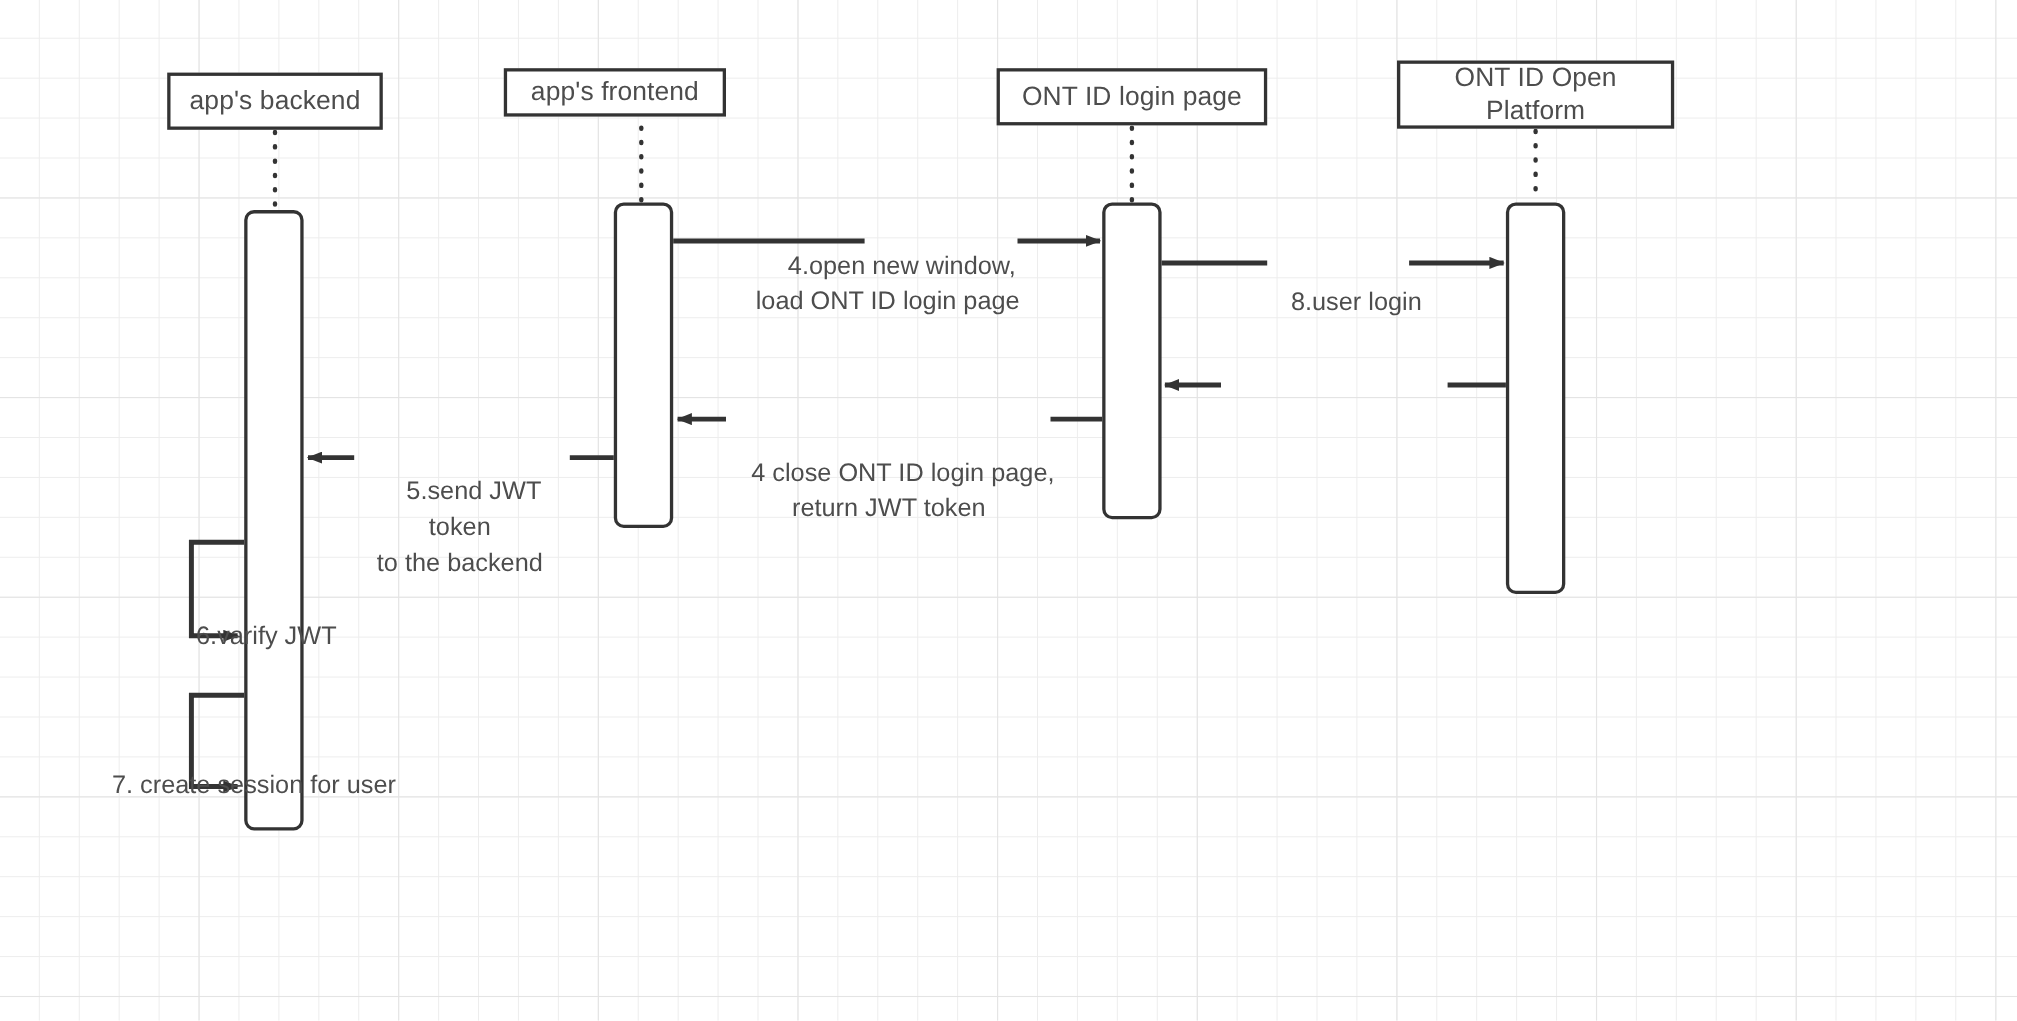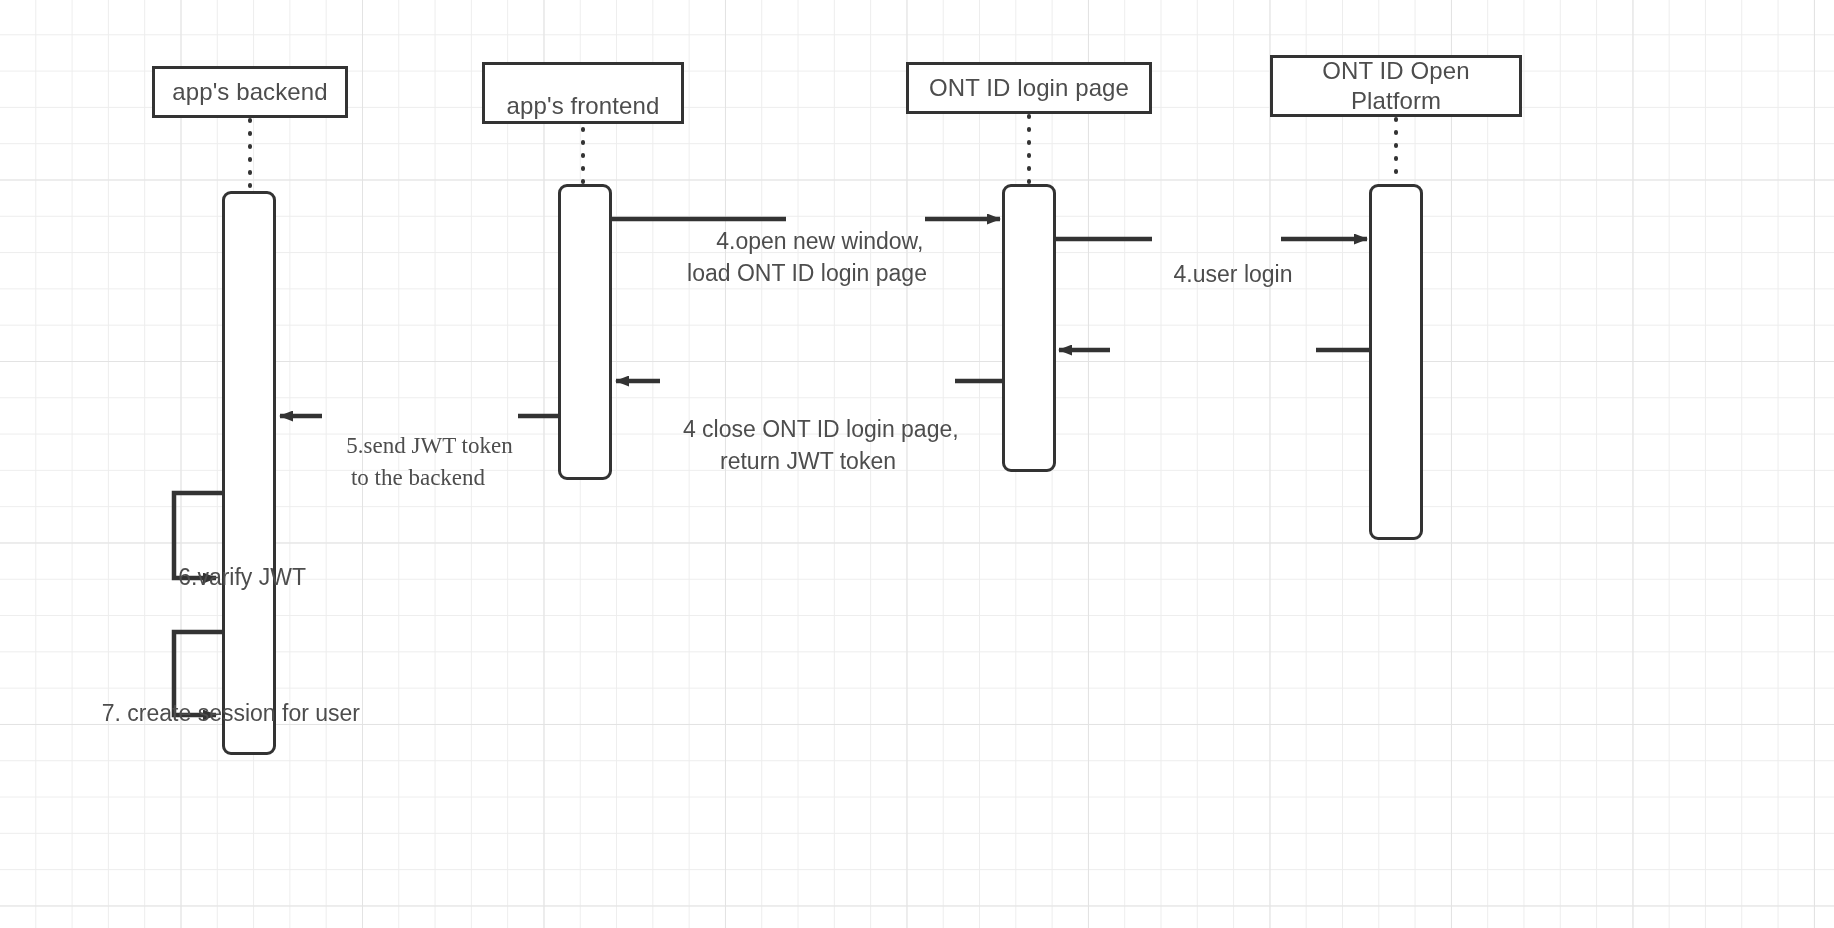--- a/index.html
+++ b/index.html
@@ -111,21 +111,21 @@
       <path d="M 222 493 L 174 493 L 174 578 L 216 578" marker-end="url(#arrowhead)"></path>
 
       <path d="M 222 632 L 174 632 L 174 715 L 216 715" marker-end="url(#arrowhead)"></path>
     </g>
   </svg>
 
   <div class="participant-box" style="left:152px; top:66px; width:196px; height:52px;">
     <span>app's backend</span>
   </div>
 
-  <div class="participant-box" style="left:482px; top:62px; width:202px; height:62px;align-items:flex-end;">
+  <div class="participant-box" style="left:458px; top:62px; width:202px; height:44px;">
     <span>app's frontend</span>
   </div>
 
   <div class="participant-box" style="left:906px; top:62px; width:246px; height:52px;">
     <span>ONT ID login page</span>
   </div>
 
   <div class="participant-box" style="left:1270px; top:55px; width:252px; height:62px;">
     <span style="white-space:pre-line;">ONT ID Open
 Platform</span>
@@ -135,30 +135,30 @@
   <div class="activation" style="left:558px; top:184px; width:54px; height:296px;"></div>
   <div class="activation" style="left:1002px; top:184px; width:54px; height:288px;"></div>
   <div class="activation" style="left:1369px; top:184px; width:54px; height:356px;"></div>
 
   <div class="msg-label" style="left:684px; top:192px; width:246px;">
     <span style="white-space:pre-line;">4.open new window,
 load ONT ID login page</span>
   </div>
 
   <div class="msg-label" style="left:1148px; top:225px; width:144px;">
-    <span>4.user login</span>
+    <span>8.user login</span>
   </div>
 
 
   <div class="msg-label" style="left:652px; top:363px; width:312px;margin-top:17px;">
     <span style="white-space:pre-line;">4 close ONT ID login page,
 return JWT token</span>
   </div>
 
-  <div class="msg-label" style="left:314px; top:397px; width:208px;font-family:Liberation Serif, serif;">
+  <div class="msg-label" style="left:314px; top:397px; width:208px;">
     <span style="white-space:pre-line;">5.send JWT token
 to the backend</span>
   </div>
 
   <div class="msg-label left" style="left:106px; top:528px; width:200px;">
     <span>6.varify JWT</span>
   </div>
 
   <div class="msg-label left" style="left:40px; top:664px; width:320px;">
     <span>7. create session for user</span>

